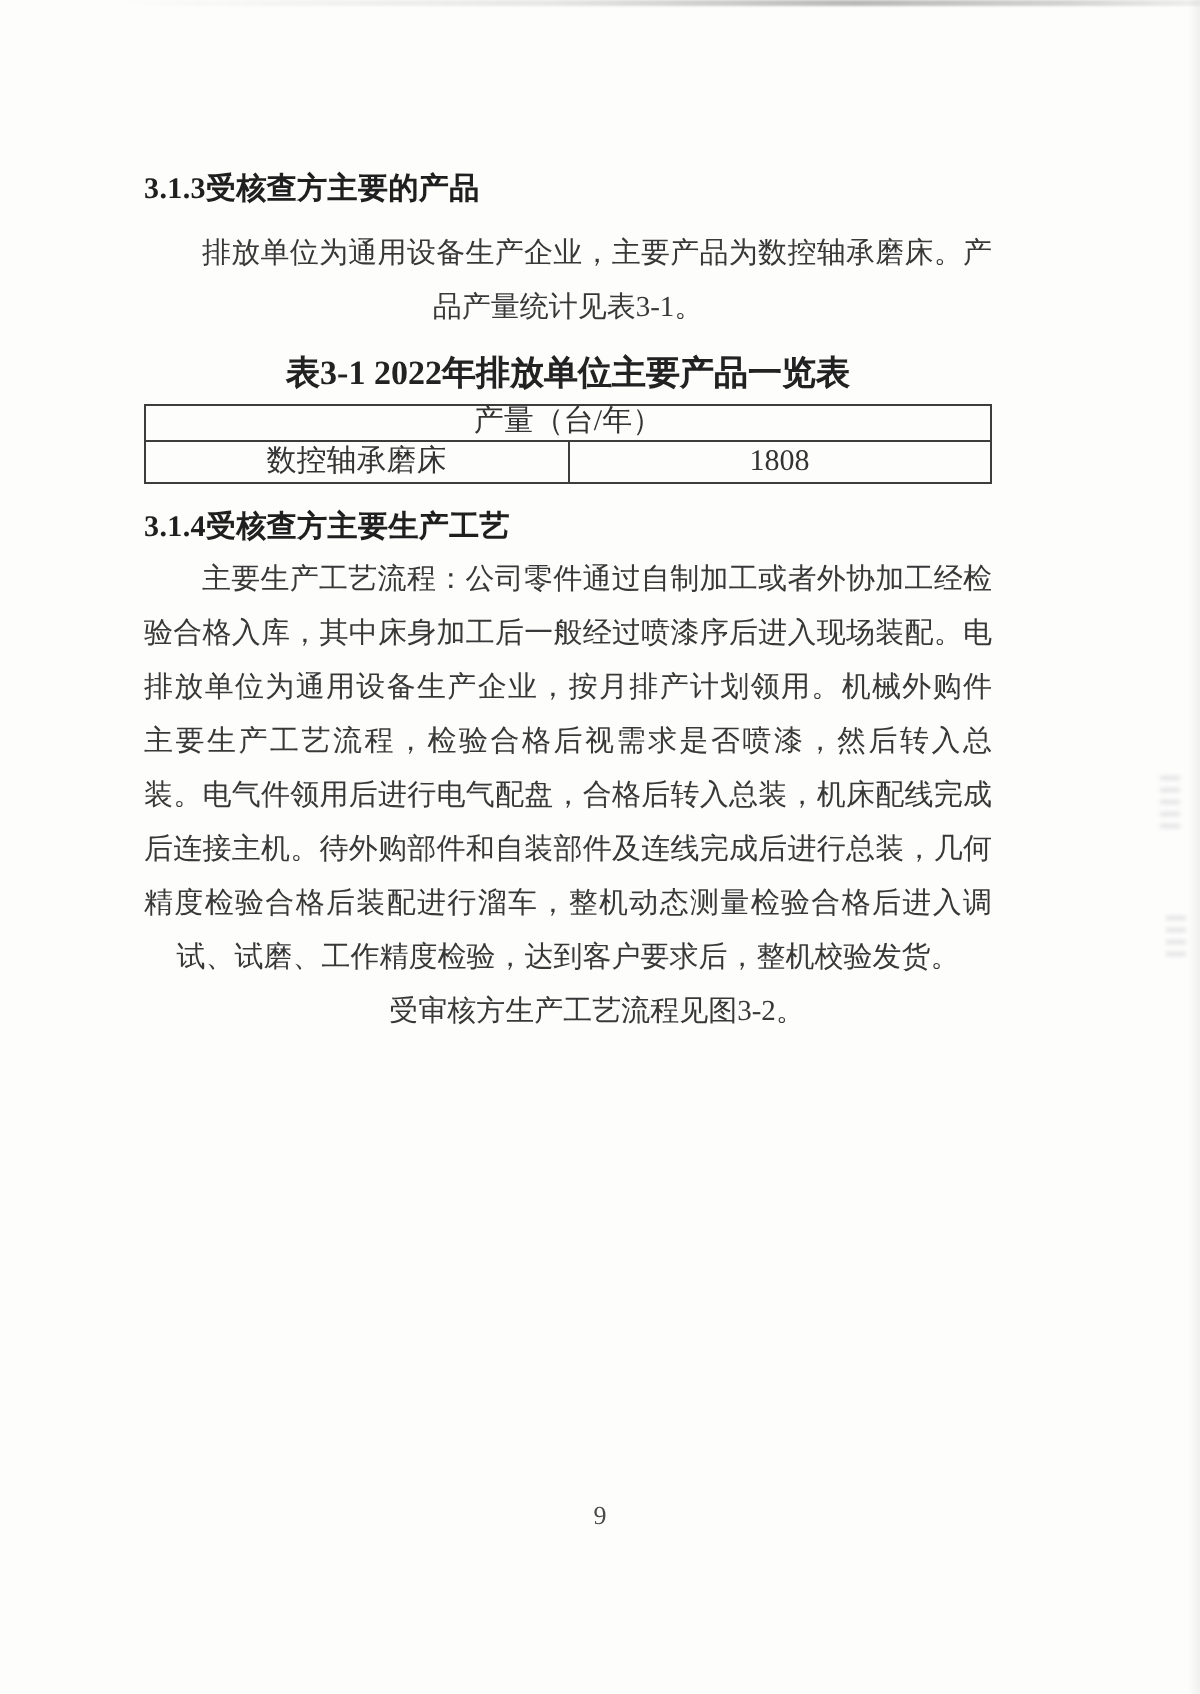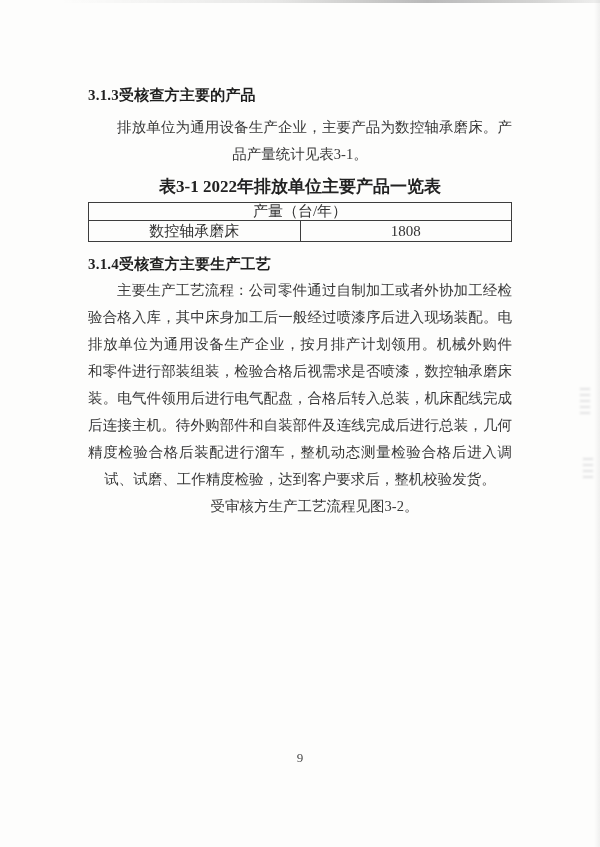--- a/index.html
+++ b/index.html
@@ -30,21 +30,21 @@
     position:absolute;width:10px;
     background:repeating-linear-gradient(to bottom,
       rgba(90,90,100,0.38) 0 2px, rgba(90,90,100,0) 2px 6px);
     filter:blur(1px);
     opacity:0.45;
   }
   .mark1{left:580px;top:388px;height:28px;}
   .mark2{left:583px;top:458px;height:24px;}
 
   .content{
-    position:absolute;left:88px;top:84px;width:424px;
+    position:absolute;left:72px;top:84px;width:424px;
   }
   .heading{
     margin:0 0 8px 0;
     font-size:15px;line-height:22px;
     font-weight:bold;color:#1f1f1f;
     letter-spacing:0.2px;
   }
   .heading.h2{margin:11px 0 2px 0;}
   .para{margin:0;}
   .para1{margin-top:6px;}
@@ -122,21 +122,21 @@
       </tr>
     </tbody>
       </table>
 
     <h2 class="heading h2">3.1.4受核查方主要生产工艺</h2>
 
     <div class="para">
       <div class="line just indent">主要生产工艺流程：公司零件通过自制加工或者外协加工经检</div>
       <div class="line just">验合格入库，其中床身加工后一般经过喷漆序后进入现场装配。电</div>
       <div class="line just">排放单位为通用设备生产企业，按月排产计划领用。机械外购件</div>
-      <div class="line just">和零件进行部装组装，检验合格后视需求是否喷漆，数控轴承磨床</div>
+      <div class="line just">主要生产工艺流程，检验合格后视需求是否喷漆，然后转入总</div>
       <div class="line just">装。电气件领用后进行电气配盘，合格后转入总装，机床配线完成</div>
       <div class="line just">后连接主机。待外购部件和自装部件及连线完成后进行总装，几何</div>
       <div class="line just">精度检验合格后装配进行溜车，整机动态测量检验合格后进入调</div>
       <div class="line">试、试磨、工作精度检验，达到客户要求后，整机校验发货。</div>
     </div>
 
     <div class="para">
       <div class="line indent">受审核方生产工艺流程见图3-2。</div>
     </div>
 

